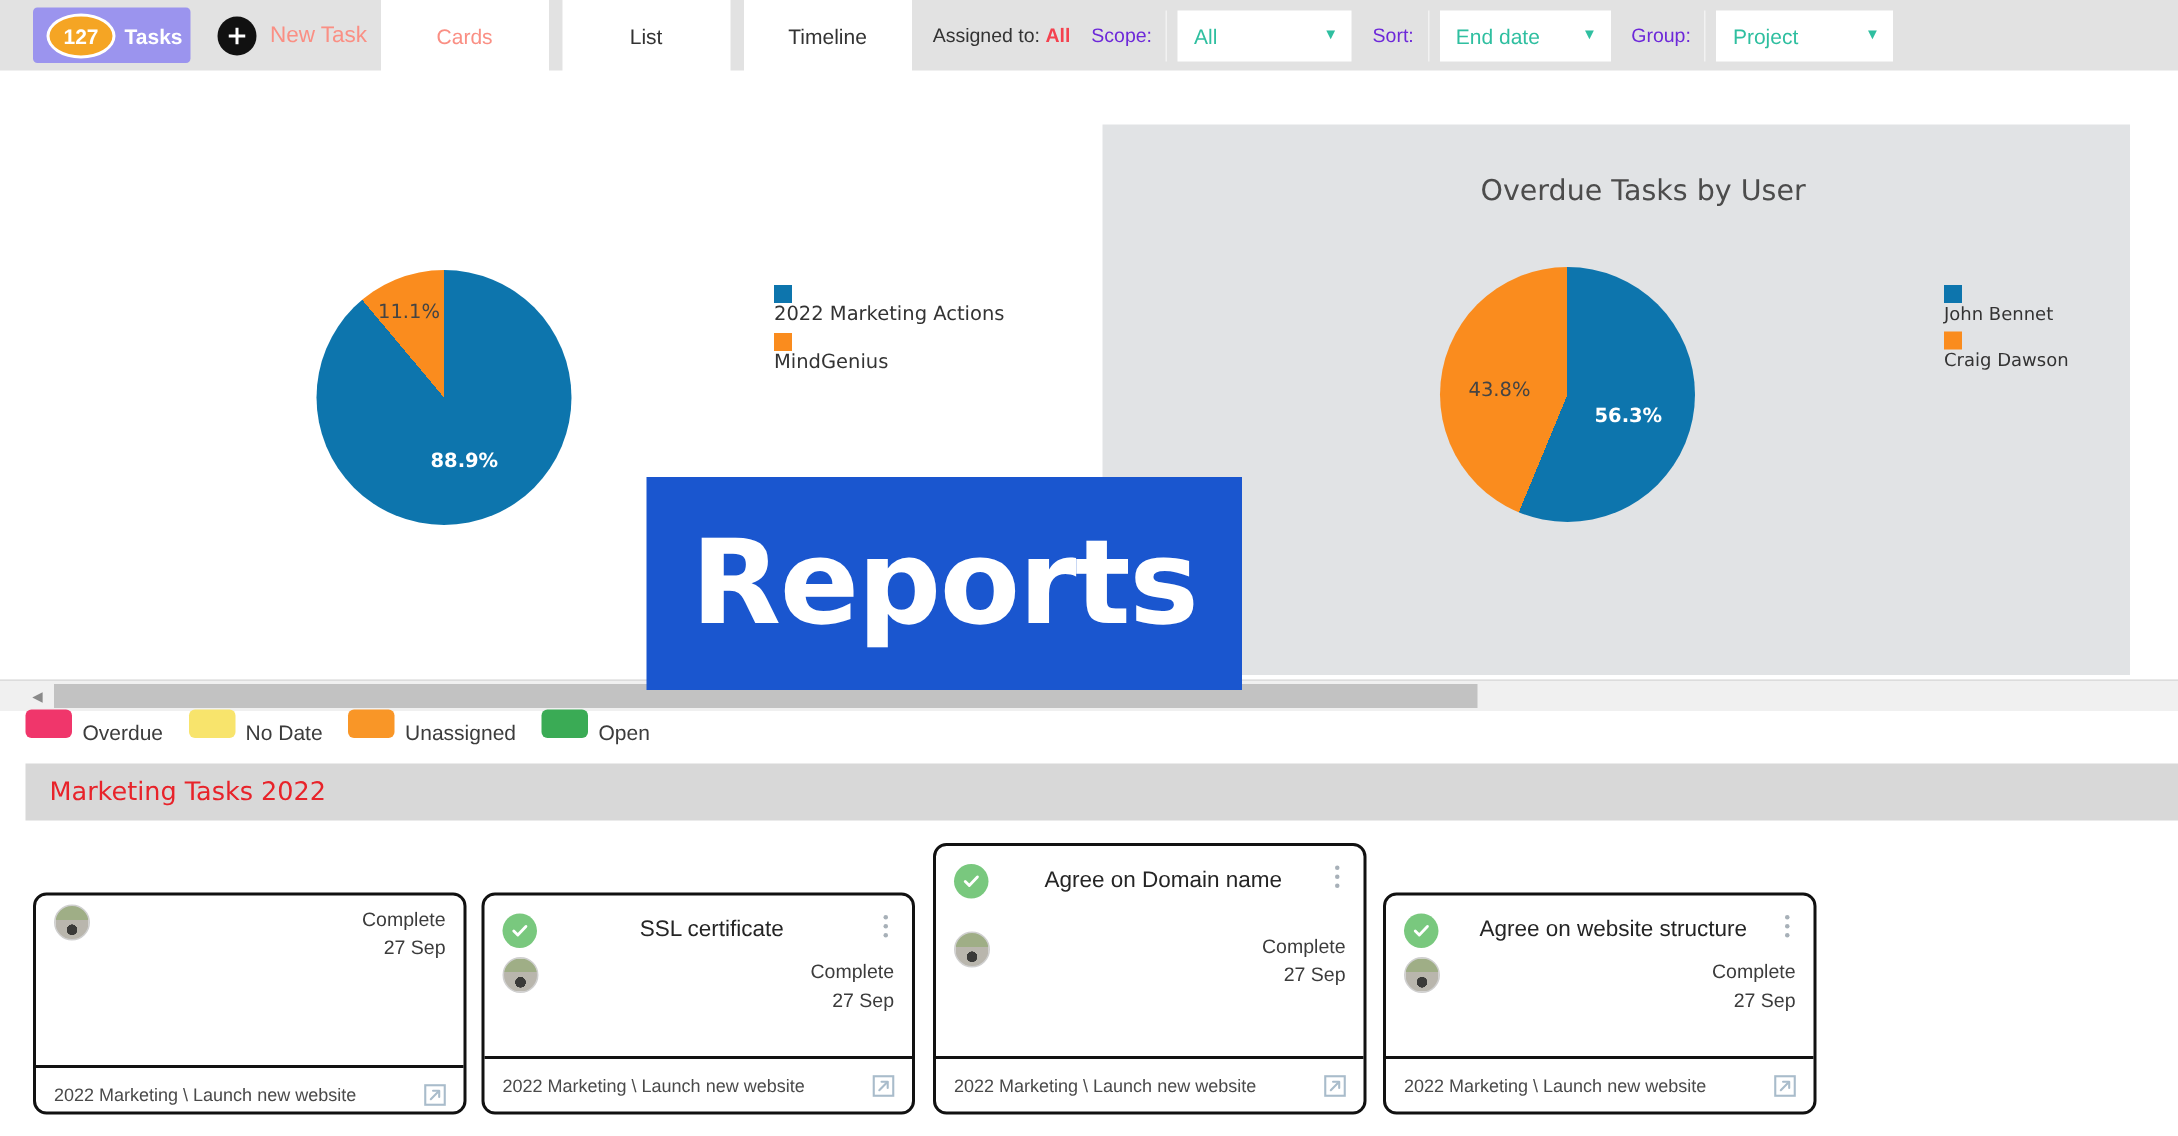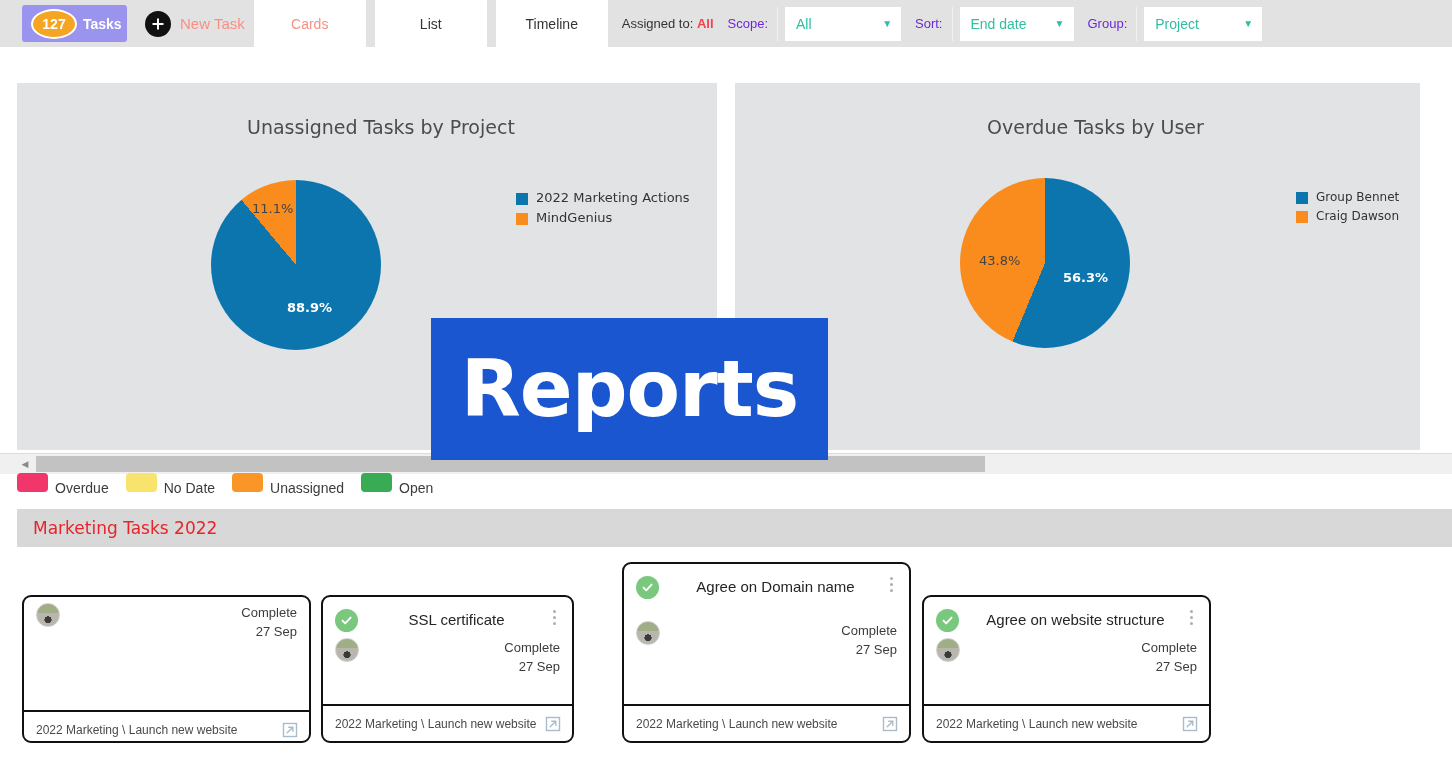--- a/index.html
+++ b/index.html
@@ -80,21 +80,21 @@
 
   .pie { position:absolute; border-radius:50%; }
   #pie-left  { left:211px; top:180px; width:170px; height:170px; }
   #pie-right { left:960px; top:178px; width:170px; height:170px; }
 
   .pie-label { position:absolute; font-size:13px; font-family:"DejaVu Sans", sans-serif; }
   .pl-white { color:#ffffff; font-weight:bold; }
   .pl-dark  { color:#444444; }
 
   .legend { position:absolute; font-size:12px; font-family:"DejaVu Sans", sans-serif; }
-  .legend-row { display:flex; align-items:flex-end; margin-bottom:5px; }
+  .legend-row { display:flex; align-items:flex-start; margin-bottom:5px;flex-direction:column; }
   .legend-swatch { width:12px; height:12px; margin-right:8px; flex:none; }
   .legend-text { color:#333; white-space:nowrap; }
   #legend-left  { left:516px; top:190px; }
   #legend-right { left:1296px; top:190px; }
   #legend-left .legend-text { font-size:13px; }
 
   
   .hscroll {
     position:absolute; left:0; top:453px; width:1452px; height:20px;
     background:#f0f0f0; border-top:1px solid #dcdcdc;
@@ -236,23 +236,20 @@
     </div>
 
     <div class="tb-label">Group:</div>
     <div class="tb-sep"></div>
     <div class="select sel-group">
       <span>Project</span>
       <span class="caret">▼</span>
     </div>
   </div>
 
-  <div class="panel" id="panel-left">
-    <div class="panel-title">Unassigned Tasks by Project</div>
-  </div>
   <div class="pie" id="pie-left" style="background: conic-gradient(rgb(13, 117, 173) 0deg, rgb(13, 117, 173) 320.04deg, rgb(250, 140, 30) 320.04deg, rgb(250, 140, 30) 360deg);"></div>
   <div class="pie-label pl-white" id="pl-left-big" style="left:287px; top:300px;">88.9%</div>
   <div class="pie-label pl-dark" id="pl-left-small" style="left:252px; top:201px;">11.1%</div>
   <div class="legend" id="legend-left">
     <div class="legend-row">
       <span class="legend-swatch" style="background:#0d75ad"></span>
       <span class="legend-text">2022 Marketing Actions</span>
     </div>
     <div class="legend-row">
       <span class="legend-swatch" style="background:#fa8c1e"></span>
@@ -262,21 +259,21 @@
 
   <div class="panel" id="panel-right">
     <div class="panel-title">Overdue Tasks by User</div>
   </div>
   <div class="pie" id="pie-right" style="background: conic-gradient(rgb(13, 117, 173) 0deg, rgb(13, 117, 173) 202.478deg, rgb(250, 140, 30) 202.478deg, rgb(250, 140, 30) 360deg);"></div>
   <div class="pie-label pl-white" id="pl-right-big" style="left:1063px; top:270px;">56.3%</div>
   <div class="pie-label pl-dark" id="pl-right-small" style="left:979px; top:253px;">43.8%</div>
   <div class="legend" id="legend-right">
     <div class="legend-row">
       <span class="legend-swatch" style="background:#0d75ad"></span>
-      <span class="legend-text">Group Bennet</span>
+      <span class="legend-text">John Bennet</span>
     </div>
     <div class="legend-row">
       <span class="legend-swatch" style="background:#fa8c1e"></span>
       <span class="legend-text">Craig Dawson</span>
     </div>
   </div>
 
   <div class="hscroll">
     <div class="hscroll-arrow">◀</div>
     <div class="hscroll-thumb"></div>
@@ -320,21 +317,21 @@
         <span class="open-icon">
           <svg width="16" height="16" viewBox="0 0 16 16" aria-hidden="true">
             <rect x="1.5" y="1.5" width="13" height="13" fill="none" stroke="#a9bccb" stroke-width="1.4"></rect>
             <path d="M5.2 10.8 L10.6 5.4" stroke="#a9bccb" stroke-width="1.4" stroke-linecap="round"></path>
             <path d="M6.7 5.2 L10.8 5.2 L10.8 9.3" fill="none" stroke="#a9bccb" stroke-width="1.4" stroke-linecap="round" stroke-linejoin="round"></path>
           </svg>
         </span>
       </div>
     </div>
       </div>
-      <div class="card" style="left: 321px; top: 595px; width: 253px; height: 148px;">
+      <div class="card" style="left: 321px; top: 595px; width: 289px; height: 148px;">
     <div class="card-body">
       <div class="card-head">
         <span class="check-icon">
           <svg width="13" height="13" viewBox="0 0 13 13" aria-hidden="true">
             <path d="M2.5 6.6 L5.2 9.3 L10.6 3.6" stroke="#ffffff" stroke-width="1.9" fill="none" stroke-linecap="round" stroke-linejoin="round"></path>
           </svg>
         </span>
         <span class="card-title">SSL certificate</span>
         <span class="kebab">
               <span></span>

